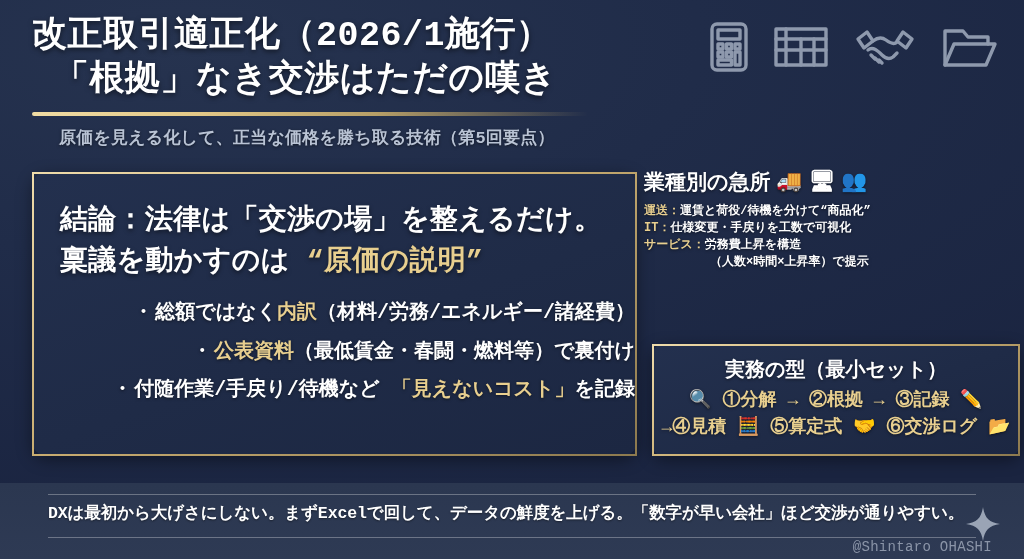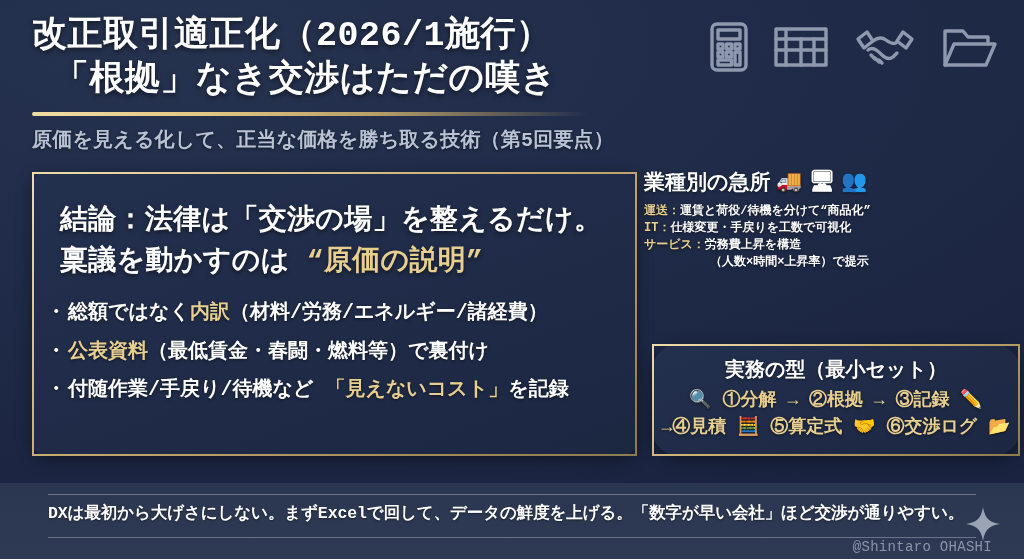--- a/index.html
+++ b/index.html
@@ -33,23 +33,24 @@
   }
   .hdr h1 .l2{ display:block; padding-left:22px; }
 
   .gold-rule{
     margin-top:9px;
     width:556px; height:4px; border-radius:2px;
     background:linear-gradient(90deg,#f0dca4 0%,#e3c887 30%,#b79f67 62%,rgba(140,120,80,0) 100%);
   }
   .subtitle{
     margin-top:10px;
-    font-size:20px; font-weight:700; color:#b9c3d4;
+    font-size:17px; font-weight:700; color:#b9c3d4;
     letter-spacing:.2px; white-space:nowrap;
     text-shadow:0 1px 3px rgba(0,0,0,.5);
+    margin-left:27px;
   }
 
   
   .hdr-icons{
     position:absolute; right:26px; top:22px;
     display:flex; align-items:center; gap:26px;
   }
   .hdr-icons svg{ display:block; stroke:#8e99ad; fill:none;
                   stroke-width:3.4; stroke-linejoin:round; stroke-linecap:round; }
 
@@ -66,21 +67,21 @@
 
   .lead{
     margin:27px 0 0 26px;
     font-size:28px; font-weight:700; line-height:1.45;
     letter-spacing:.3px;
     text-shadow:0 2px 4px rgba(0,0,0,.5);
     white-space:nowrap;
   }
   .gold{ color:#e8cf8f; }
 
-  .bullets{ margin:17px 0 0 12px; list-style:none; }
+  .bullets{ margin:17px 0 0 24px; list-style:none;text-align:right; }
   .bullets li{
     font-size:20px; font-weight:700; line-height:1.38;
     margin-bottom:11px; white-space:nowrap;
     text-shadow:0 1px 3px rgba(0,0,0,.5);
   }
   .bullets li .dot{ color:#ffffff; margin-right:2px; }
 
   
   .right{ position:absolute; left:644px; top:168px; width:376px; }
 
@@ -95,21 +96,21 @@
   .ind-list li{
     font-size:12px; font-weight:700; line-height:1.42;
     white-space:nowrap;
     text-shadow:0 1px 3px rgba(0,0,0,.5);
   }
   .ind-list li.cont{ padding-left:66px; }
 
   
   #flow-card{
     left:652px; top:344px; width:368px; height:112px;
-    position:absolute; border-radius:27px;
+    position:absolute; border-radius:12px;
   }
   .flow-title{
     text-align:center; margin-top:10px;
     font-size:20px; font-weight:700; white-space:nowrap;
     text-shadow:0 1px 3px rgba(0,0,0,.5);
   }
   .flow-row{
     margin-top:5px; text-align:center;
     font-size:18px; font-weight:700; color:#e8cf8f;
     white-space:nowrap; line-height:1.4;

